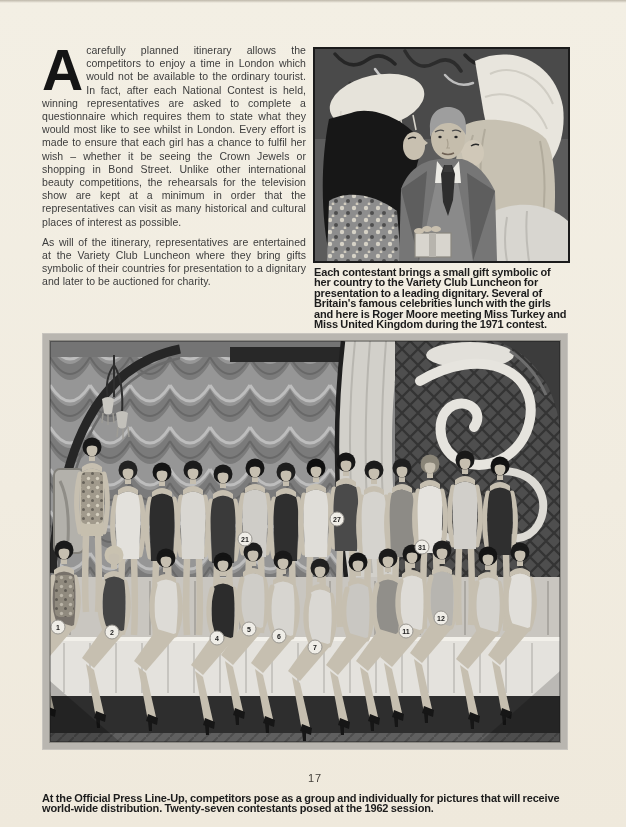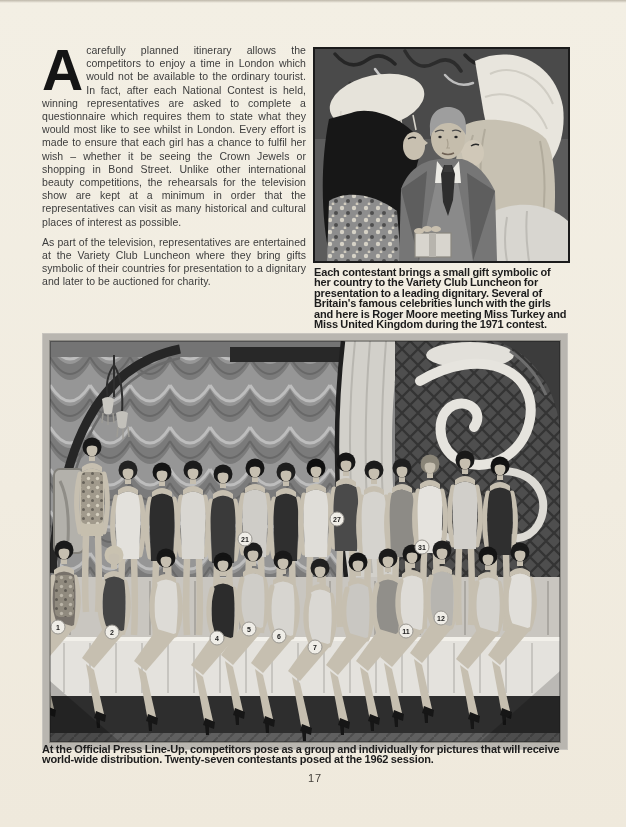--- a/index.html
+++ b/index.html
@@ -35,36 +35,36 @@
     background:#b9b6b0;box-sizing:border-box;padding:8px;
     box-shadow:0 0 0 1px #c8c5bf inset;
   }
   .photo-main svg{display:block;width:510px;height:401px;outline:1px solid #8d8b85;}
   
   .caption{
     position:absolute;font-weight:700;color:#1c1c1c;
     font-size:11px;line-height:10.4px;letter-spacing:-.15px;word-spacing:-.4px;
   }
   .caption-top{left:314px;top:267px;width:254px;}
-  .caption-main{left:42px;top:744px;width:546px;}
+  .caption-main{left:42px;top:793px;width:546px;}
   
   .page-num{
     position:absolute;left:42px;top:772px;width:546px;text-align:center;
     color:#44403a;font-size:11px;letter-spacing:1px;
   }
   .badge text{font:700 7px "Liberation Sans",sans-serif;fill:#222;text-anchor:middle;}
 </style>
 </head>
 <body>
 
 <div class="page">
 
   <div class="text-col">
     <p><span class="dropcap">A</span><span>carefully planned itinerary allows the competitors to enjoy a time in London which would not be available to the ordinary tourist. In fact, after each National Contest is held, winning representatives are asked to complete a questionnaire which requires them to state what they would most like to see whilst in London. Every effort is made to ensure that each girl has a chance to fulfil her wish – whether it be seeing the Crown Jewels or shopping in Bond Street. Unlike other international beauty competitions, the rehearsals for the television show are kept at a minimum in order that the representatives can visit as many historical and cultural places of interest as possible.</span></p>
-    <p>As part of the television, representatives are entertained at the Variety Club Luncheon where they bring gifts symbolic of their countries for presentation to a dignitary and later to be auctioned for charity.</p>
+    <p>As will of the itinerary, representatives are entertained at the Variety Club Luncheon where they bring gifts symbolic of their countries for presentation to a dignitary and later to be auctioned for charity.</p>
   </div>
 
   <div class="photo-top">
     <svg viewBox="0 0 253 212">
       <rect width="253" height="212" fill="#5c5c5c"></rect>
       <rect width="253" height="90" fill="#4a4a4a"></rect>
 
       <g fill="none" stroke-linecap="round">
         <path d="M20,5 q15,18 32,6 q14,-10 28,4" stroke="#262626" stroke-width="3.5"></path>
         <path d="M90,2 q12,22 30,12 q16,-9 26,8" stroke="#2c2c2c" stroke-width="3.5"></path>

